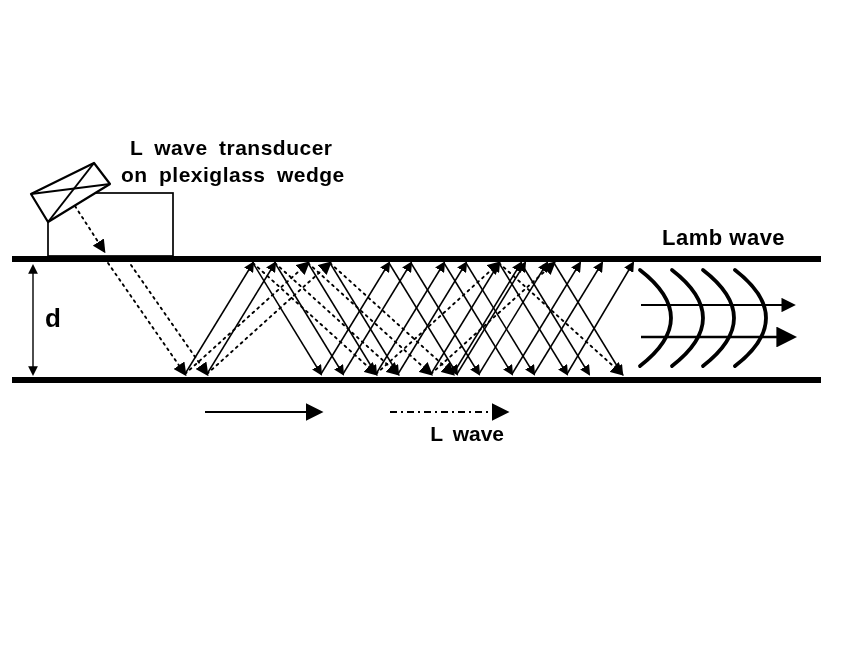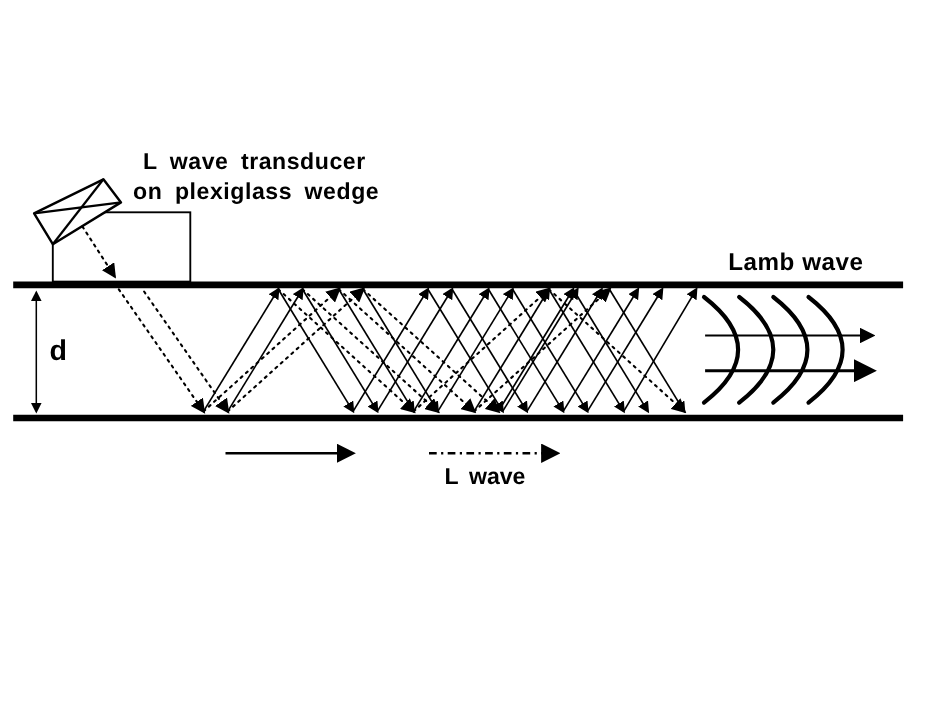--- a/index.html
+++ b/index.html
@@ -7,21 +7,21 @@
     position:relative;width:843px;height:646px;background:#ffffff;overflow:hidden;
     font-family:"Liberation Sans","DejaVu Sans",sans-serif;color:#000;
   }
   #diagram-svg{position:absolute;left:0;top:0;}
   .lbl{position:absolute;font-weight:bold;color:#000;white-space:nowrap;}
   #title-label{left:121px;top:134px;font-size:21px;line-height:27px;word-spacing:5px;letter-spacing:0.5px;}
   #title-line1{margin-left:9px;}
   #lamb-label{left:662px;top:225px;font-size:22px;letter-spacing:0.5px;}
   #d-label{left:45px;top:303px;font-size:26px;}
   #swave-label{left:222px;top:422px;width:100px;text-align:center;font-size:21px;word-spacing:4px;}
-  #lwave-label{left:404px;top:422px;width:100px;text-align:left;font-size:21px;word-spacing:4px;}
+  #lwave-label{left:404px;top:422px;width:100px;text-align:right;font-size:21px;word-spacing:4px;}
 </style>
 </head>
 <body>
 
 <div id="stage">
 
   <svg id="diagram-svg" width="843" height="646" viewBox="0 0 843 646">
     <defs>
       <marker id="ah" viewBox="0 0 10 10" refX="8" refY="5" markerWidth="7" markerHeight="7" orient="auto-start-reverse">
           <path d="M0,0 L10,5 L0,10 z" fill="#000"></path>

